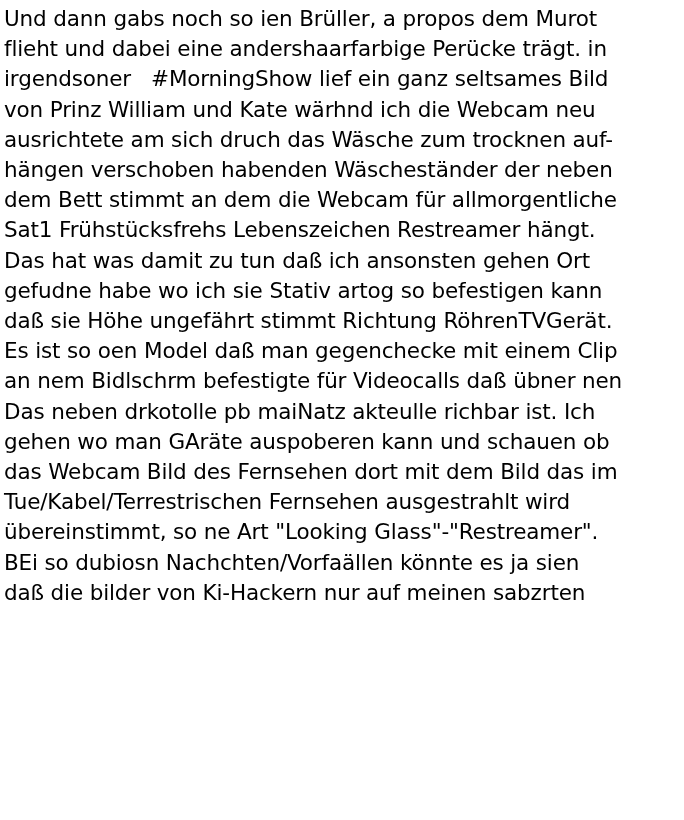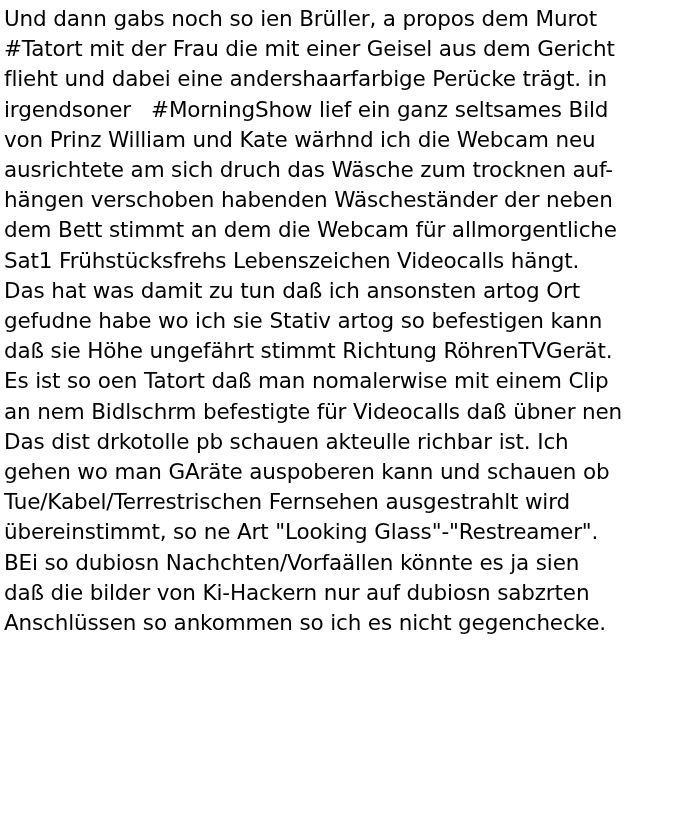--- a/index.html
+++ b/index.html
@@ -26,33 +26,32 @@
     white-space: pre;
     letter-spacing: -0.15px;
     font-weight: 400;
   }
 </style>
 </head>
 <body>
 
 <div id="text-block">
   <div class="line">Und dann gabs noch so ien Brüller, a propos dem Murot</div>
-  <div class="line">#Tatort mit der Frau die mit einer Geisel aus dem Gericht</div>
   <div class="line">flieht und dabei eine andershaarfarbige Perücke trägt. in</div>
   <div class="line">irgendsoner   #MorningShow lief ein ganz seltsames Bild</div>
   <div class="line">von Prinz William und Kate wärhnd ich die Webcam neu</div>
   <div class="line">ausrichtete am sich druch das Wäsche zum trocknen auf-</div>
   <div class="line">hängen verschoben habenden Wäscheständer der neben</div>
   <div class="line">dem Bett stimmt an dem die Webcam für allmorgentliche</div>
-  <div class="line">Sat1 Frühstücksfrehs Lebenszeichen Videocalls hängt.</div>
-  <div class="line">Das hat was damit zu tun daß ich ansonsten artog Ort</div>
+  <div class="line">Sat1 Frühstücksfrehs Lebenszeichen Restreamer hängt.</div>
+  <div class="line">Das hat was damit zu tun daß ich ansonsten gehen Ort</div>
   <div class="line">gefudne habe wo ich sie Stativ artog so befestigen kann</div>
   <div class="line">daß sie Höhe ungefährt stimmt Richtung RöhrenTVGerät.</div>
-  <div class="line">Es ist so oen Tatort daß man nomalerwise mit einem Clip</div>
+  <div class="line">Es ist so oen Model daß man gegenchecke mit einem Clip</div>
   <div class="line">an nem Bidlschrm befestigte für Videocalls daß übner nen</div>
-  <div class="line">Das dist drkotolle pb schauen akteulle richbar ist. Ich</div>
+  <div class="line">Das neben drkotolle pb maiNatz akteulle richbar ist. Ich</div>
   <div class="line">gehen wo man GAräte auspoberen kann und schauen ob</div>
+  <div class="line">das Webcam Bild des Fernsehen dort mit dem Bild das im</div>
   <div class="line">Tue/Kabel/Terrestrischen Fernsehen ausgestrahlt wird</div>
   <div class="line">übereinstimmt, so ne Art "Looking Glass"-"Restreamer".</div>
   <div class="line">BEi so dubiosn Nachchten/Vorfaällen könnte es ja sien</div>
-  <div class="line">daß die bilder von Ki-Hackern nur auf dubiosn sabzrten</div>
-  <div class="line">Anschlüssen so ankommen so ich es nicht gegenchecke.</div>
+  <div class="line">daß die bilder von Ki-Hackern nur auf meinen sabzrten</div>
 </div>
 
 </body></html>

